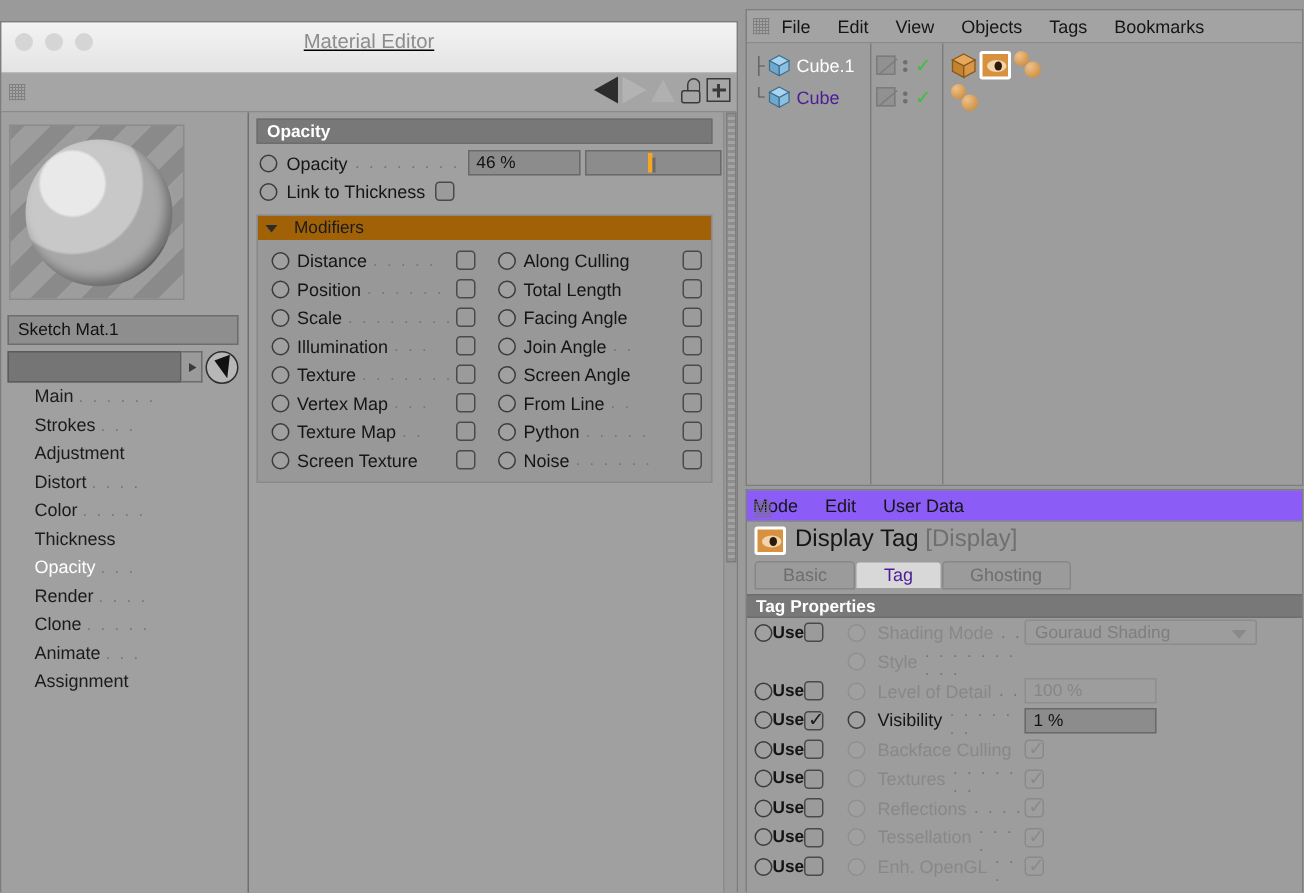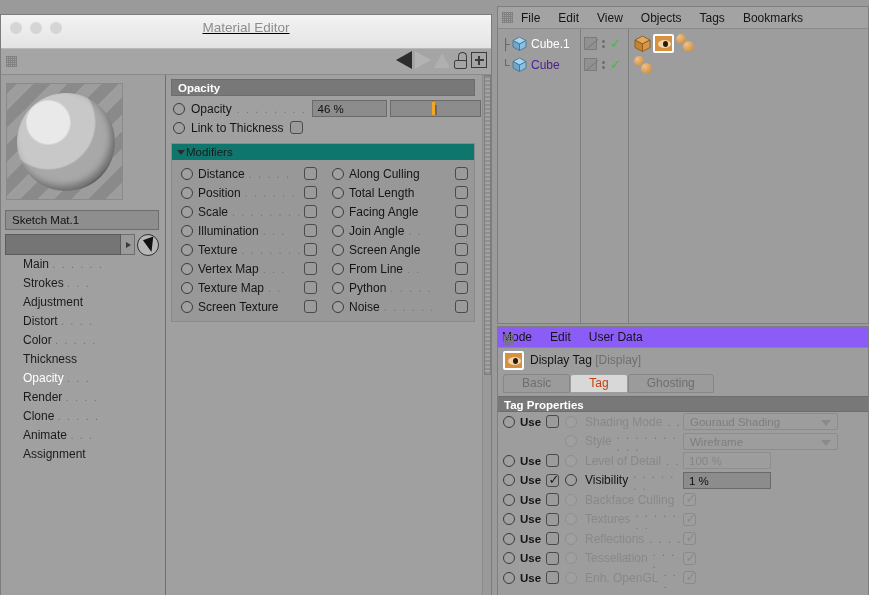--- a/index.html
+++ b/index.html
@@ -158,22 +158,22 @@
     flex: 1; height: 17px; background: #8c8c8c; border: 1px solid #6a6a6a;
     margin-left: 3px; position: relative;
   }
   .slider-mark { position: absolute; top: 1px; width: 3px; height: 13px; background: #f5a623; }
   .slider-mark2 { position: absolute; top: 4px; width: 2px; height: 10px; background: #6a6a6a; }
   .subgrp {
     margin: 6px 6px 0 4px; background: #989898;
     border: 1px solid #8a8a8a;
   }
   .subgrp-title {
-    background: #0f766e; height: 16px; font-size: 11.5px; color: #1b1b1b;
-    line-height: 16px; padding-left: 14px; position: relative;
+    background: #a16207; height: 16px; font-size: 11.5px; color: #1b1b1b;
+    line-height: 16px; padding-left: 24px; position: relative;
   }
   .subgrp-title:before {
     content:''; position: absolute; left: 5px; top: 6px;
     border-left: 4px solid transparent; border-right: 4px solid transparent;
     border-top: 5px solid #2b2b2b;
   }
   .mod-grid { display: flex; padding: 4px 0 5px 0; }
   .mod-col { width: 50%; }
   .mod-row { display: flex; align-items: center; height: 19px; padding-left: 9px; }
   .mod-row .lbl { margin-left: 5px; font-size: 12px; }
@@ -242,37 +242,37 @@
   #attribute-manager {
     position: absolute; left: 497px; top: 326px; width: 372px; height: 269px;
     background: #9d9d9d; border: 1px solid #7e7e7e; border-bottom: none;
   }
   .am-menubar {
     height: 21px; background: #8b5cf6; border-bottom: 1px solid #8a8a8a;
     display: flex; align-items: center; padding-left: 4px;
   }
   .am-header { display: flex; align-items: center; height: 24px; padding-left: 5px; }
   .am-header .tag-eye { margin-right: 6px; }
-  .am-headtext { font-size: 12px; color: #151515; }
+  .am-headtext { font-size: 16px; color: #151515; }
   .am-headtext .muted { color: #6f6f6f; }
   .am-tabs { display: flex; margin: 2px 0 0 5px; height: 19px; }
   .am-tab {
     font-size: 12px; color: #6e6e6e; background: #9b9b9b;
     border: 1px solid #878787; padding: 0 18px; line-height: 17px;
     border-radius: 3px 3px 0 0;
   }
-  .am-tab.active { background: #d8d8d8; color: #c2410c; border-color: #9d9d9d; }
+  .am-tab.active { background: #d8d8d8; color: #4c1d95; border-color: #9d9d9d; }
   .am-props { margin-top: 3px; }
   .am-grpheader {
     background: #787878; color: #fff; font-weight: bold; font-size: 11.5px;
     height: 16px; line-height: 16px; padding-left: 6px;
     border-top: 1px solid #6d6d6d; border-bottom: 1px solid #6d6d6d;
   }
   .am-row { display: flex; align-items: center; height: 19.5px; padding-left: 5px; }
-  .am-use { width: 62px; display: flex; align-items: center; gap: 5px; flex: none; }
+  .am-use { width: 62px; display: flex; align-items: center; flex: none; }
   .am-use .lbl { margin-left: 0; font-weight: bold; font-size: 11.5px; }
   .am-prop { width: 118px; display: flex; align-items: center; gap: 5px; flex: none; }
   .am-prop .lbl { margin-left: 3px; }
   .am-val { flex: 1; display: flex; }
   .dropdown {
     width: 155px; height: 17px; background: #9d9d9d; border: 1px solid #8c8c8c;
     border-radius: 2px; font-size: 11.5px; color: #7e7e7e; line-height: 16px;
     padding-left: 6px; position: relative;
   }
   .dropdown:after {
@@ -589,23 +589,20 @@
         </span>
     </div>
 
     <div class="am-row">
       <span class="am-use"></span>
       <span class="am-prop">
           <span class="radio dim"></span>
           <span class="lbl dim">Style</span>
           <span class="dots">. . . . . . . . . .</span>
         </span>
-      <span class="am-val">
-          <span class="dropdown">Wireframe</span>
-        </span>
     </div>
 
     <div class="am-row">
       <span class="am-use">
           <span class="radio"></span>
           <span class="lbl">Use</span>
           <span class="chk"></span>
         </span>
       <span class="am-prop">
           <span class="radio dim"></span>

